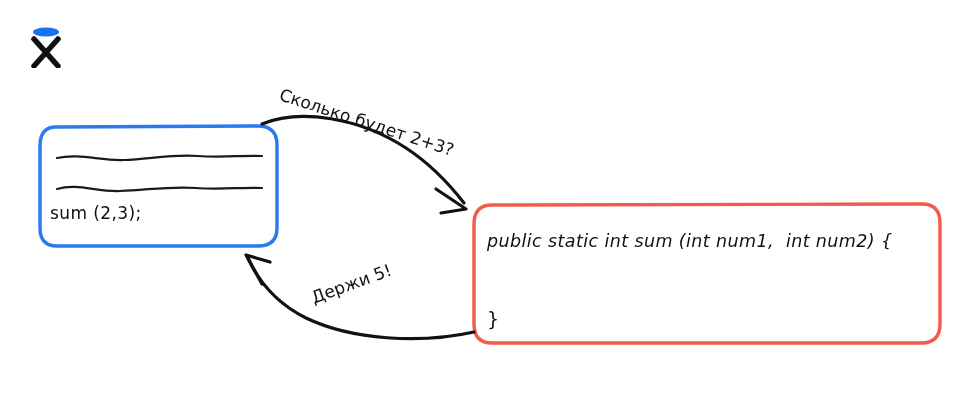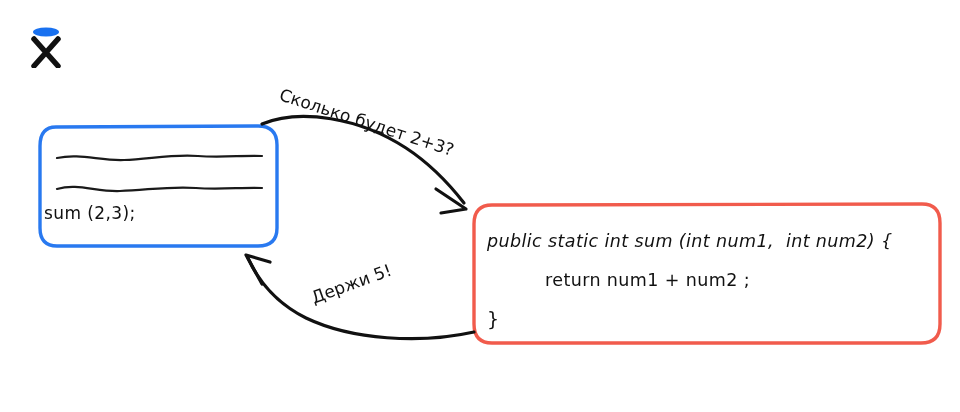--- a/index.html
+++ b/index.html
@@ -30,21 +30,21 @@
     letter-spacing: 0.4px;
   }
   #logo-wrap {
     position: absolute;
     left: 28px;
     top: 22px;
     width: 36px;
     height: 46px;
   }
   #code-call {
-    left: 44px;
+    left: 50px;
     top: 203px;
     font-size: 17px;
   }
   #code-sig {
     left: 487px;
     top: 231px;
     font-size: 17.5px;
     font-style: italic;
   }
   #code-return {
@@ -101,19 +101,18 @@
     <path d="M262 124 C300 108 360 118 406 148 C432 165 450 185 464 203" fill="none" stroke="#111111" stroke-width="3.2" stroke-linecap="round"></path>
     <path d="M436 189 L466 209 L441 213" fill="none" stroke="#111111" stroke-width="3.2" stroke-linecap="round" stroke-linejoin="round"></path>
 
     <path d="M474 332 C420 344 352 340 306 318 C276 303 258 280 248 258" fill="none" stroke="#111111" stroke-width="3.2" stroke-linecap="round"></path>
     <path d="M262 284 L246 255 L270 262" fill="none" stroke="#111111" stroke-width="3.2" stroke-linecap="round" stroke-linejoin="round"></path>
   </svg>
 
   <div class="hand-text" id="code-call">sum (2,3);</div>
 
   <div class="hand-text" id="code-sig">public static int sum (int num1,  int num2) {</div>
-  <div class="hand-text" id="code-return">return num1 + num2 ;</div>
   <div class="hand-text" id="code-close">}</div>
 
   <div class="arrow-label" id="label-question">Сколько будет 2+3?</div>
   <div class="arrow-label" id="label-answer">Держи 5!</div>
 
 </div>
 
 </body></html>

